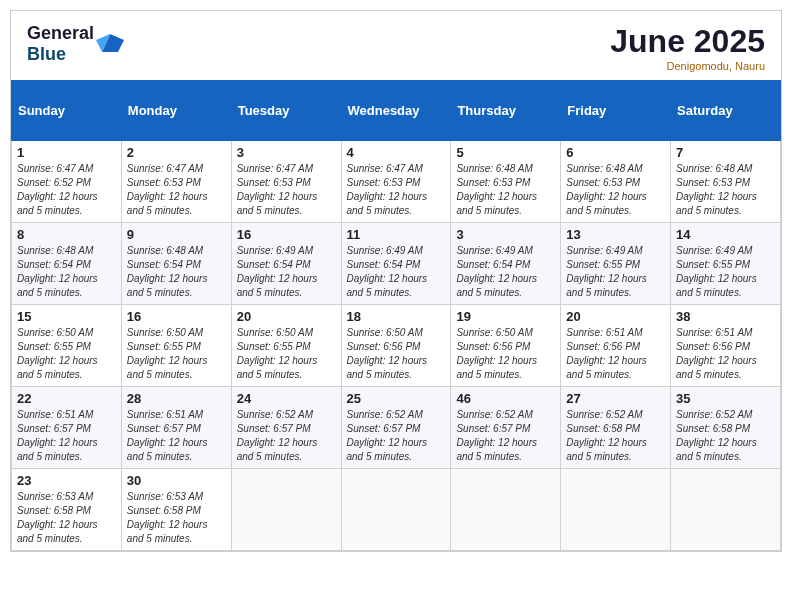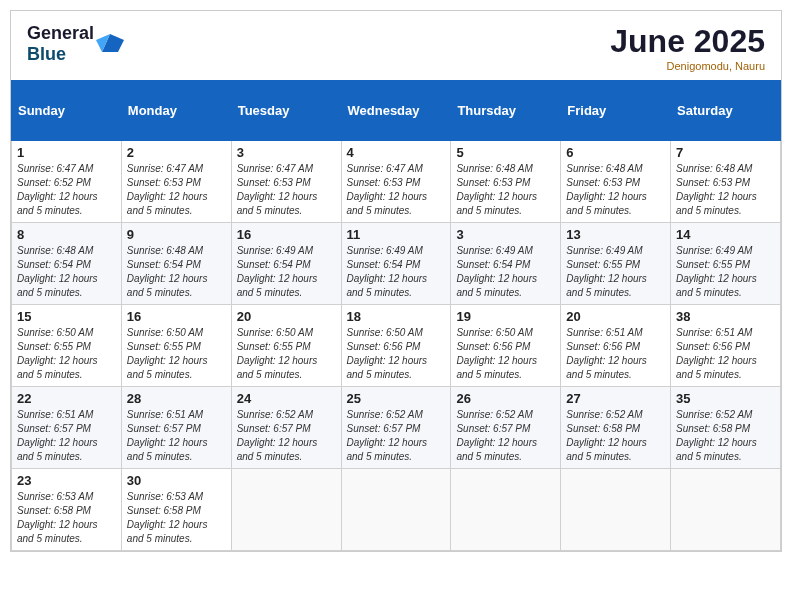--- a/index.html
+++ b/index.html
@@ -235,21 +235,21 @@
           </td>
           <td>
             <span class="day-num">24</span>
             <div class="day-info">Sunrise: 6:52 AM<br>Sunset: 6:57 PM<br>Daylight: 12 hours and 5 minutes.</div>
           </td>
           <td>
             <span class="day-num">25</span>
             <div class="day-info">Sunrise: 6:52 AM<br>Sunset: 6:57 PM<br>Daylight: 12 hours and 5 minutes.</div>
           </td>
           <td>
-            <span class="day-num">26</span>
+            <span class="day-num">46</span>
             <div class="day-info">Sunrise: 6:52 AM<br>Sunset: 6:57 PM<br>Daylight: 12 hours and 5 minutes.</div>
           </td>
           <td>
             <span class="day-num">27</span>
             <div class="day-info">Sunrise: 6:52 AM<br>Sunset: 6:58 PM<br>Daylight: 12 hours and 5 minutes.</div>
           </td>
           <td>
             <span class="day-num">35</span>
             <div class="day-info">Sunrise: 6:52 AM<br>Sunset: 6:58 PM<br>Daylight: 12 hours and 5 minutes.</div>
           </td>

